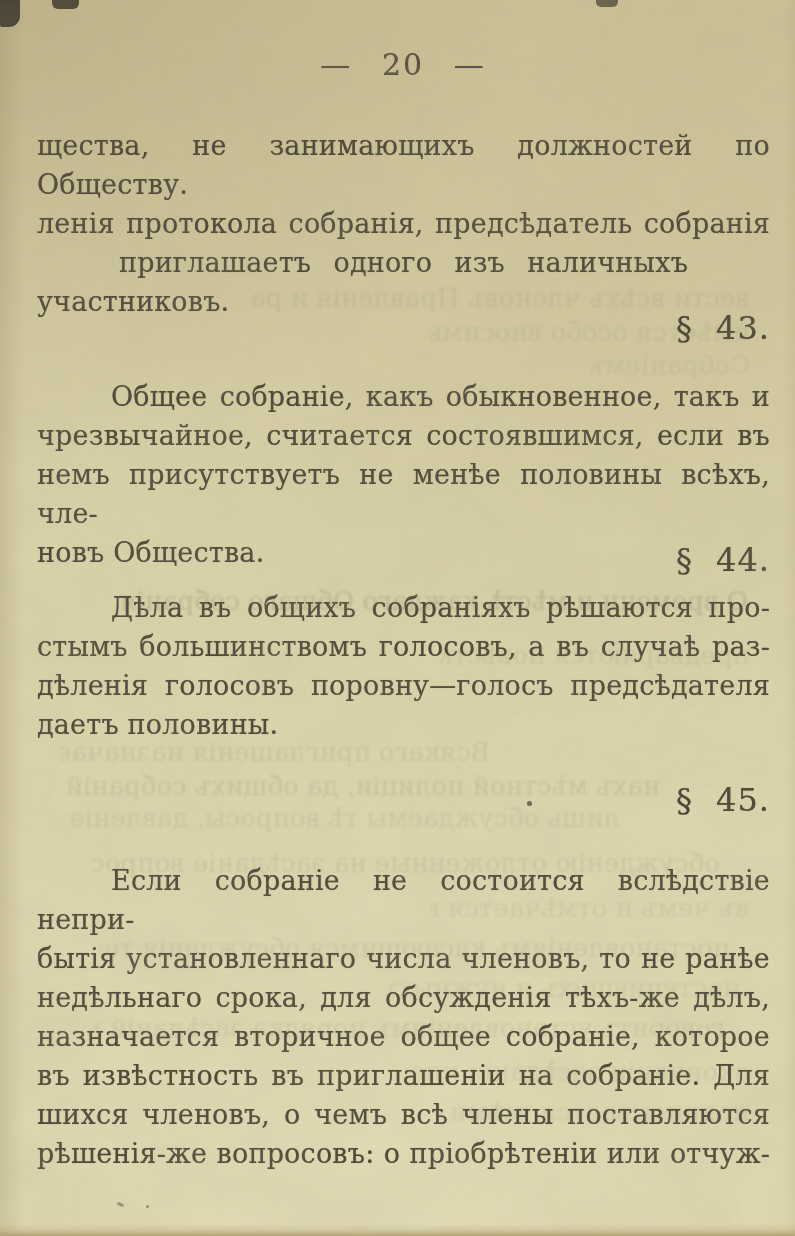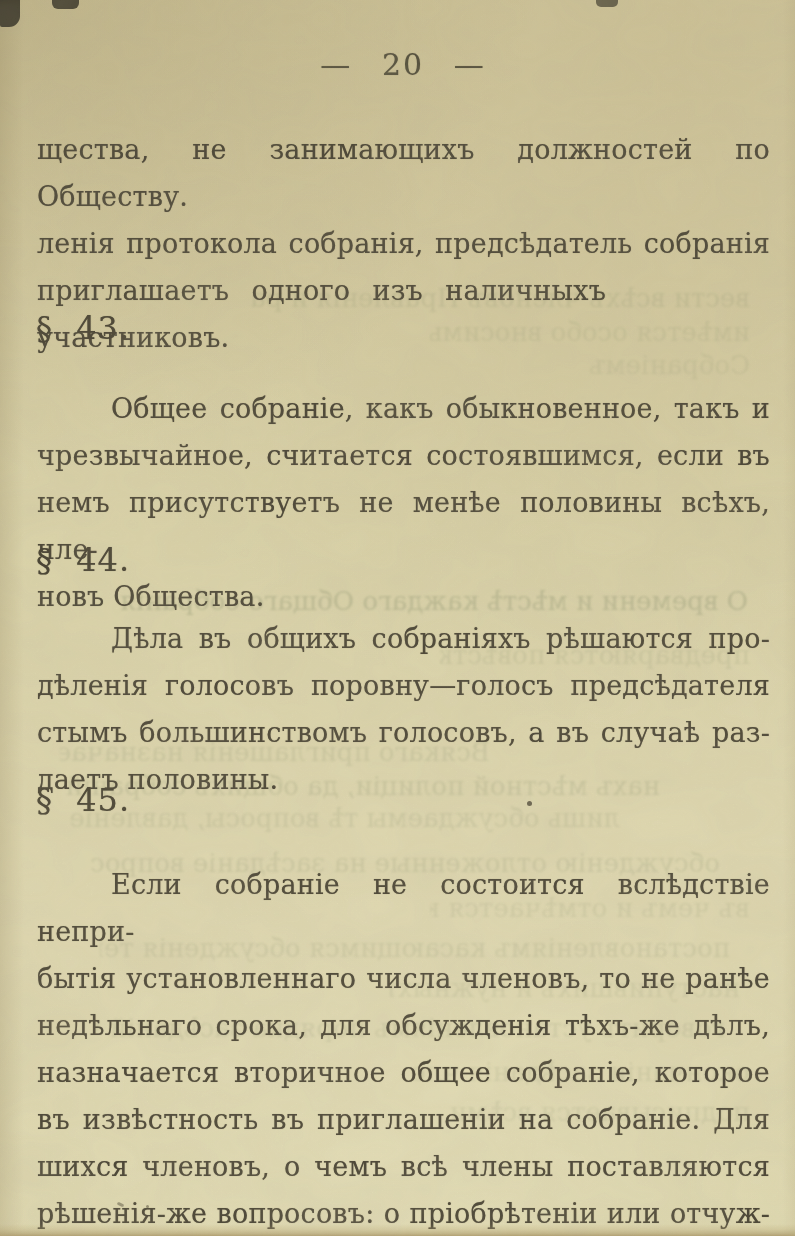--- a/index.html
+++ b/index.html
@@ -22,33 +22,33 @@
   .pageno{
     position:absolute;left:36px;top:46px;width:734px;
     text-align:center;font-size:30px;line-height:38px;
     color:#45412f;letter-spacing:2px;word-spacing:18px;
     text-shadow:0 0 1px rgba(64,58,42,.45);
     z-index:5;
   }
   .para{position:absolute;left:37px;width:733px;z-index:5;}
   .line{
     display:block;
-    font-size:27px;line-height:47px;
+    font-size:27px;line-height:39px;
     color:#3e392b;
     letter-spacing:.2px;
     text-shadow:0 0 .8px rgba(60,54,38,.55);
     white-space:normal;
   }
   .j{text-align:justify;text-align-last:justify;-moz-text-align-last:justify;}
-  .short{text-align:left;text-align-last:left;}
+  .short{text-align:center;text-align-last:left;}
   .sp1{word-spacing:.5em;}
   .ind{text-indent:74px;}
   .hd{
     position:absolute;left:36px;width:734px;margin:0;
-    text-align:left;font-weight:normal;
+    text-align:right;font-weight:normal;
     font-size:32px;line-height:40px;
     color:#393426;letter-spacing:1px;word-spacing:12px;
     text-shadow:0 0 .8px rgba(55,50,35,.6);
     z-index:5;
   }
   
   .ghost{
     position:absolute;
     font-size:26px;line-height:30px;
     color:#5d6e4c;
@@ -99,33 +99,33 @@
   </header>
 
   <section class="para" style="top:126px">
     <div class="line j">щества, не занимающихъ должностей по Обществу.</div>
     <div class="line j">ленія протокола собранія, предсѣдатель собранія</div>
     <div class="line short sp1">приглашаетъ одного изъ наличныхъ участниковъ.</div>
   </section>
 
   <h2 class="hd" style="top:308px">§ 43.</h2>
 
-  <section class="para" style="top:385px">
+  <section class="para" style="top:377px">
     <div class="line j ind">Общее собраніе, какъ обыкновенное, такъ и</div>
     <div class="line j">чрезвычайное, считается состоявшимся, если въ</div>
     <div class="line j">немъ присутствуетъ не менѣе половины всѣхъ, чле-</div>
     <div class="line short">новъ Общества.</div>
   </section>
 
   <h2 class="hd" style="top:540px">§ 44.</h2>
 
-  <section class="para" style="top:615px">
+  <section class="para" style="top:588px">
     <div class="line j ind">Дѣла въ общихъ собраніяхъ рѣшаются про-</div>
+    <div class="line j">стымъ большинствомъ голосовъ, а въ случаѣ раз-</div>
     <div class="line j">дѣленія голосовъ поровну—голосъ предсѣдателя</div>
-    <div class="line j">стымъ большинствомъ голосовъ, а въ случаѣ раз-</div>
     <div class="line short">даетъ половины.</div>
   </section>
 
   <h2 class="hd" style="top:780px">§ 45.</h2>
 
   <section class="para" style="top:861px">
     <div class="line j ind">Если собраніе не состоится вслѣдствіе непри-</div>
     <div class="line j">бытія установленнаго числа членовъ, то не ранѣе</div>
     <div class="line j">недѣльнаго срока, для обсужденія тѣхъ-же дѣлъ,</div>
     <div class="line j">назначается вторичное общее собраніе, которое</div>

